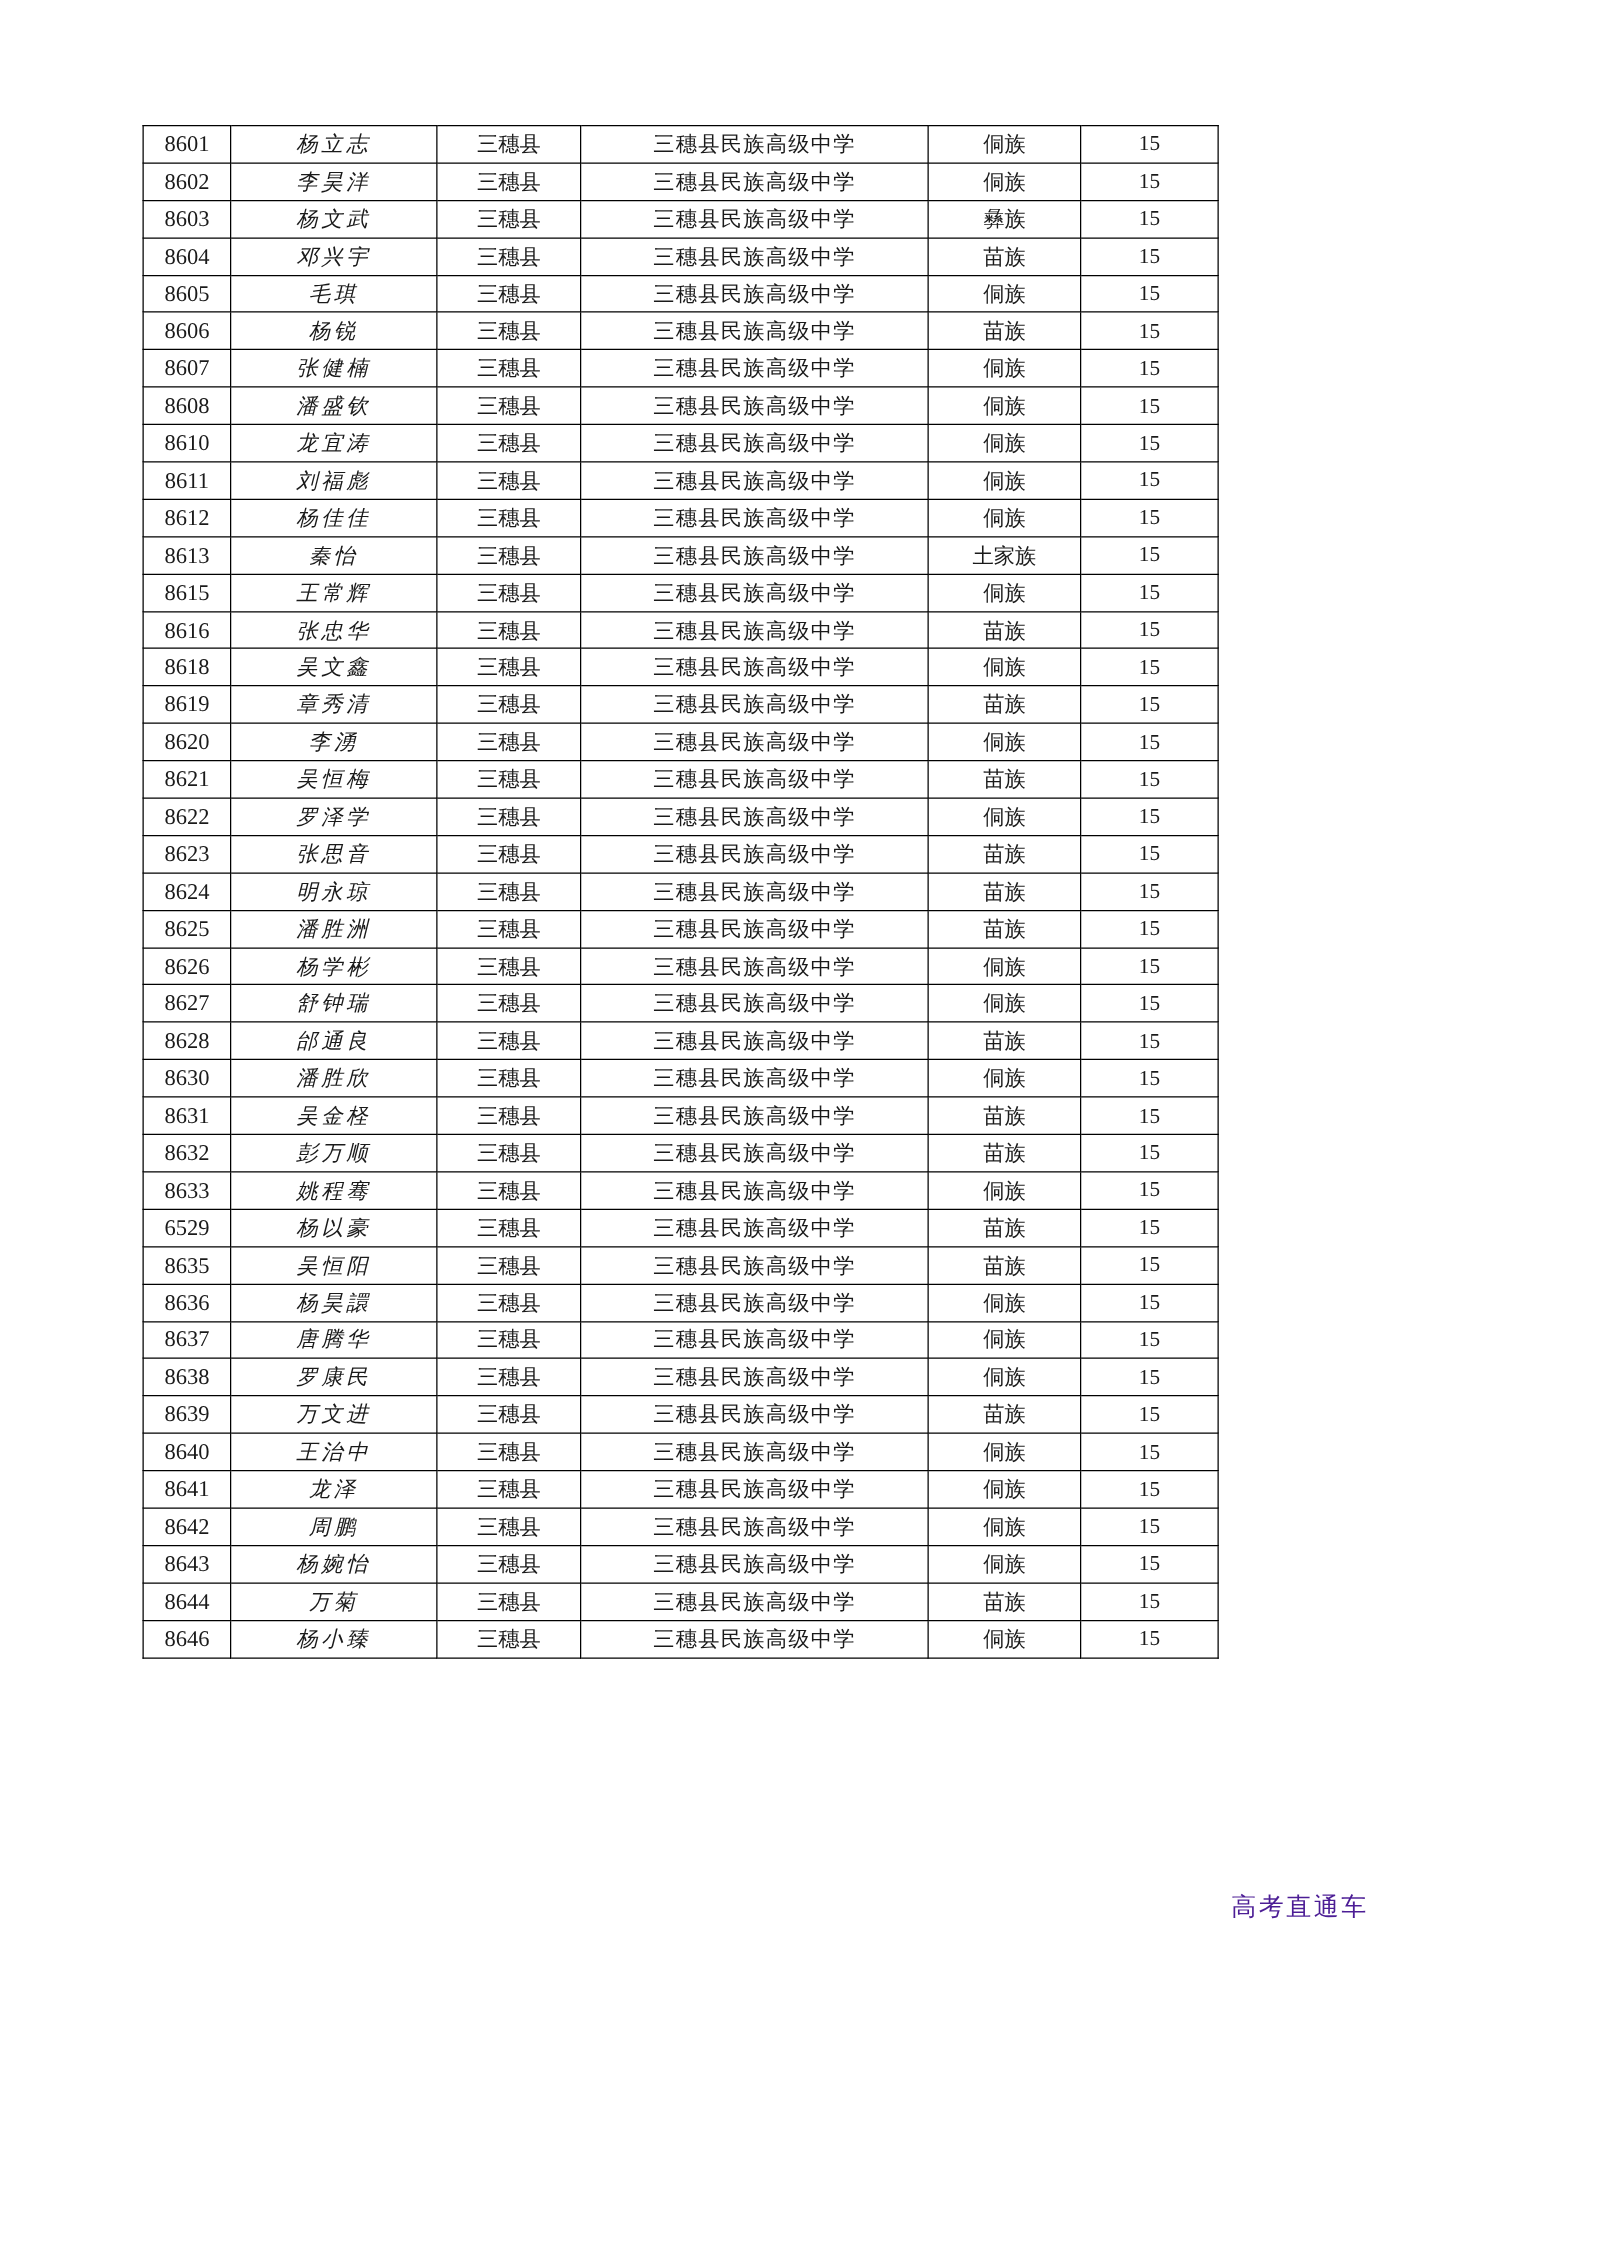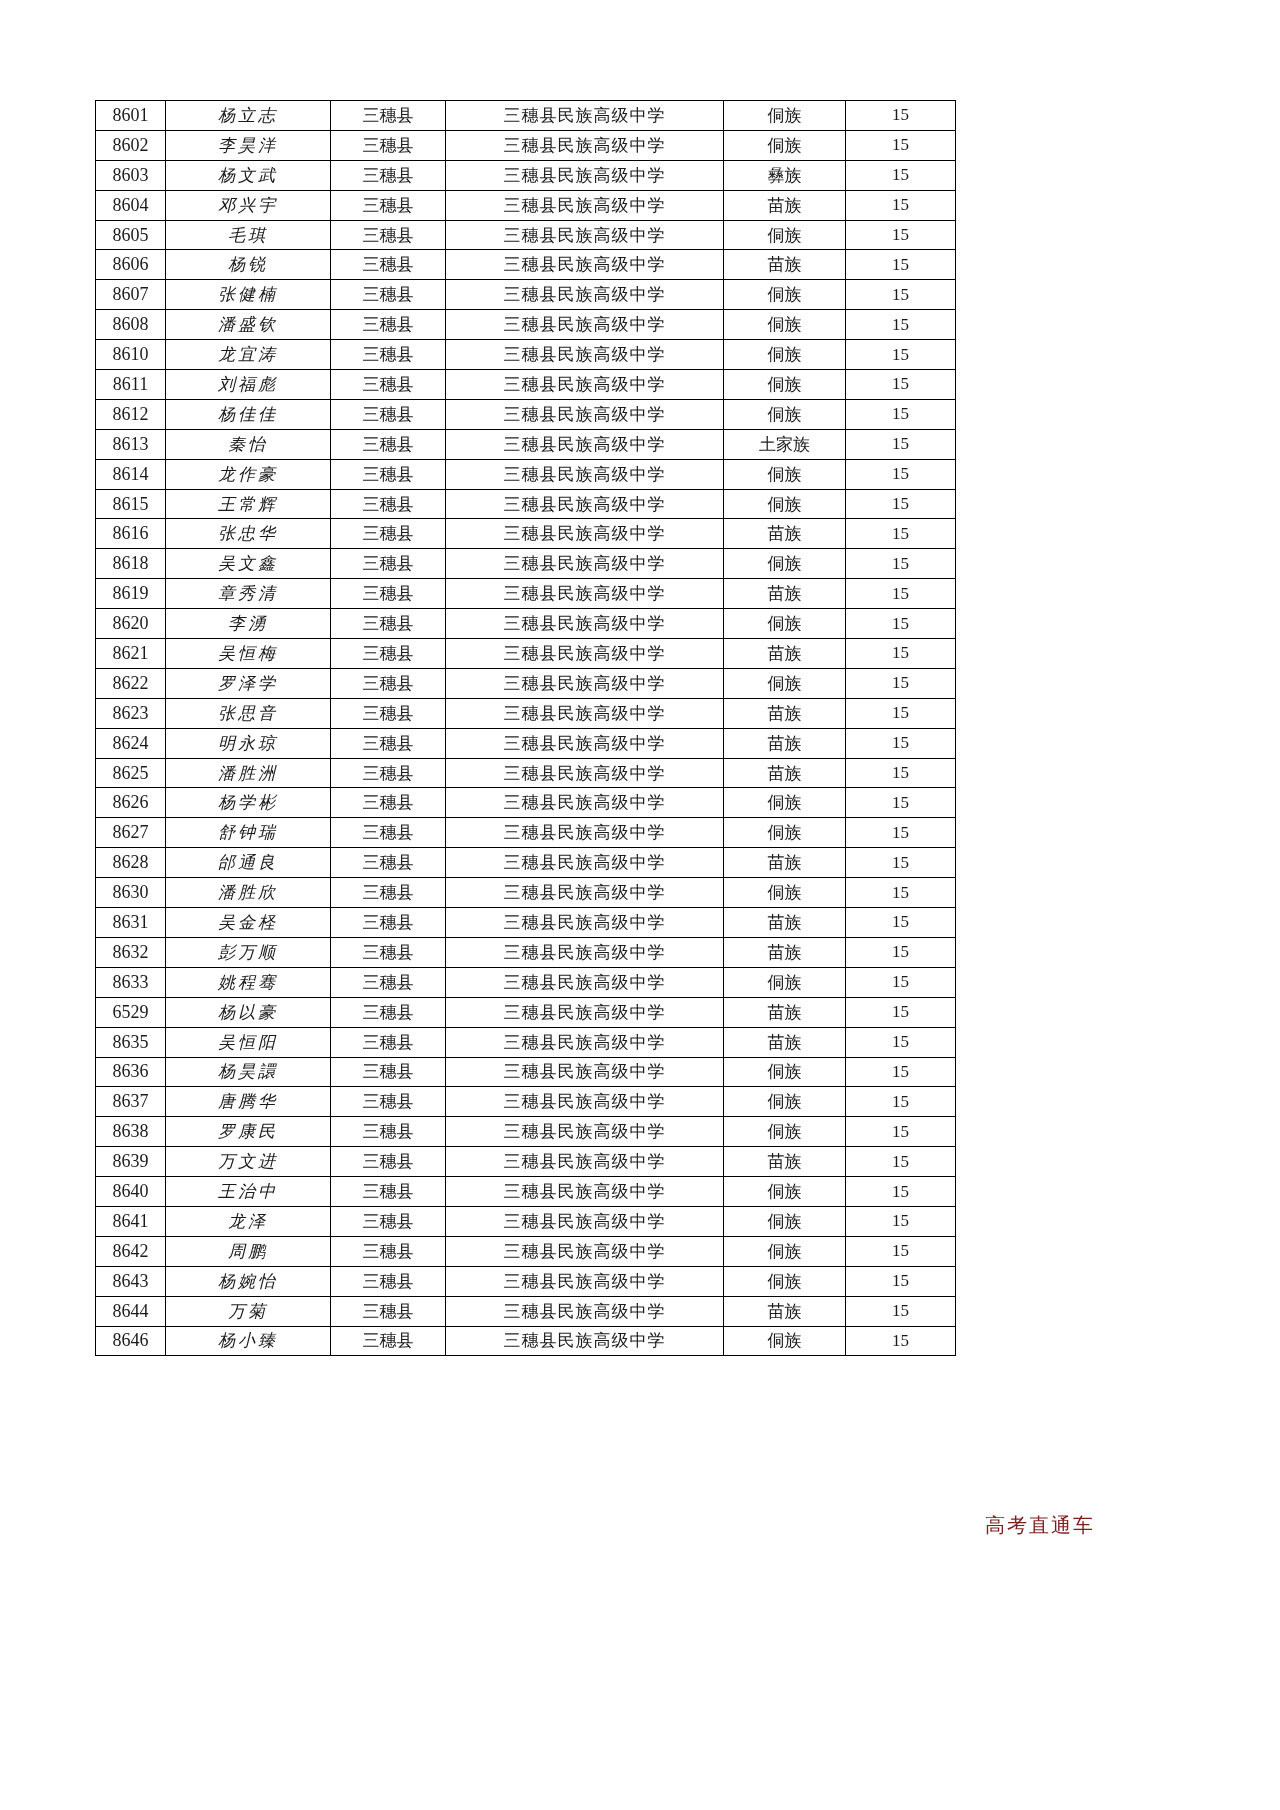--- a/index.html
+++ b/index.html
@@ -17,20 +17,21 @@
   }
   .table-wrap {
     position: absolute;
     left: 95px;
     top: 100px;
   }
   table.roster {
     border-collapse: collapse;
     table-layout: fixed;
     width: 860px;
+    margin-left: 19px;
   }
   table.roster td {
     border: 1px solid #000000;
     text-align: center;
     vertical-align: middle;
     font-size: 17px;
     height: 28.9px;
     padding: 0 2px;
     overflow: hidden;
     white-space: nowrap;
@@ -44,21 +45,21 @@
   }
   table.roster td.cell-school {
     letter-spacing: 1px;
   }
   .watermark {
     position: absolute;
     left: 985px;
     top: 1512px;
     font-family: "Liberation Sans", "DejaVu Sans", sans-serif;
     font-size: 20px;
-    color: #7f1d1d;
+    color: #4c1d95;
     letter-spacing: 2px;
     white-space: nowrap;
   }
 </style>
 </head>
 <body>
 
 <div class="table-wrap">
   <table class="roster">
     <colgroup>
@@ -160,28 +161,20 @@
         </tr>
         <tr>
           <td class="cell-id">8613</td>
           <td class="cell-name">秦怡</td>
           <td class="cell-county">三穗县</td>
           <td class="cell-school">三穗县民族高级中学</td>
           <td class="cell-ethnicity">土家族</td>
           <td class="cell-score">15</td>
         </tr>
         <tr>
-          <td class="cell-id">8614</td>
-          <td class="cell-name">龙作豪</td>
-          <td class="cell-county">三穗县</td>
-          <td class="cell-school">三穗县民族高级中学</td>
-          <td class="cell-ethnicity">侗族</td>
-          <td class="cell-score">15</td>
-        </tr>
-        <tr>
           <td class="cell-id">8615</td>
           <td class="cell-name">王常辉</td>
           <td class="cell-county">三穗县</td>
           <td class="cell-school">三穗县民族高级中学</td>
           <td class="cell-ethnicity">侗族</td>
           <td class="cell-score">15</td>
         </tr>
         <tr>
           <td class="cell-id">8616</td>
           <td class="cell-name">张忠华</td>

